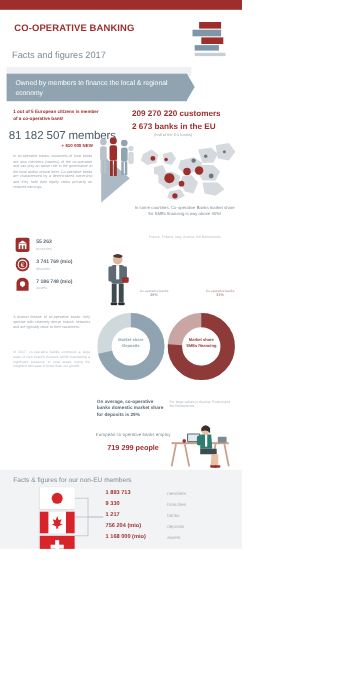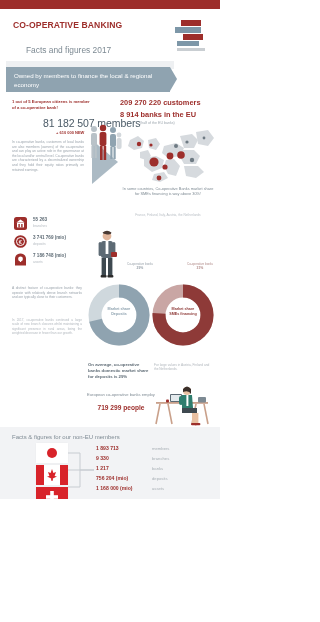--- a/index.html
+++ b/index.html
@@ -12,21 +12,21 @@
     color:#4a4a4a;
   }
   .page{position:relative;width:220px;height:515px;overflow:hidden;}
 
   
   .topbar{position:absolute;left:0;top:0;width:220px;height:9px;background:#9d2e2b;}
 
   
   .header{position:absolute;left:0;top:9px;width:220px;height:51px;background:#fff;}
   .title{position:absolute;left:13px;top:11px;font-size:8.6px;font-weight:bold;color:#9d2e2b;line-height:11.5px;letter-spacing:.1px;}
-  .subtitle{position:absolute;left:26px;top:36px;font-size:8.4px;color:#7d8a93;}
+  .subtitle{position:absolute;left:11px;top:36px;font-size:8.4px;color:#7d8a93;}
 
   .logo{position:absolute;right:11px;top:11px;width:36px;height:32px;}
   .logo .l1{position:absolute;left:8px;top:0;width:20px;height:6px;background:#9d2e2b;}
   .logo .l2{position:absolute;left:2px;top:7px;width:26px;height:6px;background:#7d97a8;}
   .logo .l3{position:absolute;left:10px;top:14px;width:20px;height:6px;background:#9d2e2b;}
   .logo .l4{position:absolute;left:4px;top:21px;width:22px;height:5px;background:#7d97a8;}
   .logo .lt{position:absolute;left:4px;top:28px;width:28px;height:3px;background:#c9ced2;}
 
   
   .slogan-wrap{position:absolute;left:0;top:60px;width:220px;height:34px;}
@@ -35,21 +35,21 @@
     color:#fff;font-size:6.2px;line-height:8.6px;padding:5px 8px;box-sizing:border-box;}
   .slogan-tail{position:absolute;left:170px;top:7px;width:0;height:0;
     border-top:12.5px solid transparent;border-bottom:12.5px solid transparent;border-left:7px solid #8fa3b0;}
 
   
   .arrow-grey{position:absolute;left:92px;top:140px;width:0;height:0;
     border-top:22px solid transparent;border-bottom:22px solid transparent;border-left:26px solid #8fa3b0;opacity:.75;}
 
   
   .lead{position:absolute;left:12px;top:99px;width:80px;font-size:4.2px;line-height:6px;color:#9d2e2b;font-weight:bold;}
-  .members-big{position:absolute;left:8px;top:117px;font-size:10.5px;color:#4a5a66;letter-spacing:-.1px;margin-left:35px;}
+  .members-big{position:absolute;left:8px;top:117px;font-size:10.5px;color:#4a5a66;letter-spacing:-.1px;}
   .members-new{position:absolute;left:56px;top:130px;font-size:4px;color:#9d2e2b;font-weight:bold;}
   .para{position:absolute;left:12px;top:140px;width:72px;font-size:3.3px;line-height:4.6px;color:#9aa3ab;text-align:justify;}
 
   
   .rnum1{position:absolute;left:120px;top:98px;font-size:7.4px;font-weight:bold;color:#9d2e2b;}
   .rnum2{position:absolute;left:120px;top:110px;font-size:7.4px;font-weight:bold;color:#9d2e2b;}
   .rnum2sub{position:absolute;left:140px;top:121px;font-size:3.6px;color:#9fa8b0;}
 
   
   .map{position:absolute;left:118px;top:126px;width:100px;height:58px;}
@@ -134,21 +134,21 @@
     <div class="slogan">Owned by members to finance the local &amp; regional economy</div>
     <div class="slogan-tail"></div>
   </div>
 
   <div class="lead">1 out of 5 European citizens is member of a co-operative bank!</div>
   <div class="members-big">81 182 507 members</div>
   <div class="members-new">+ 610 000 NEW</div>
   <div class="para">In co-operative banks, customers of local banks are also members (owners) of the co-operative and can play an active role in the governance at the local and/or central level. Co-operative banks are characterized by a decentralized ownership and they hold their equity ratios primarily on retained earnings.</div>
 
   <div class="rnum1">209 270 220 customers</div>
-  <div class="rnum2">8 914 banks in the EU</div>
+  <div class="rnum2">2 673 banks in the EU</div>
   <div class="rnum2sub">(half of the EU banks)</div>
 
   <div class="map">
     <svg width="100" height="58" viewBox="0 0 100 58">
       <g fill="#d6dade">
         <path d="M12 14 L20 10 L26 15 L24 22 L16 24 L10 20 Z"></path>
         <path d="M22 26 L30 24 L33 30 L28 34 L22 32 Z"></path>
         <path d="M30 14 L38 12 L42 18 L38 24 L31 22 Z"></path>
         <path d="M26 32 L38 30 L46 34 L44 42 L34 46 L26 40 Z"></path>
         <path d="M46 20 L58 17 L66 22 L62 30 L50 32 L44 27 Z"></path>

